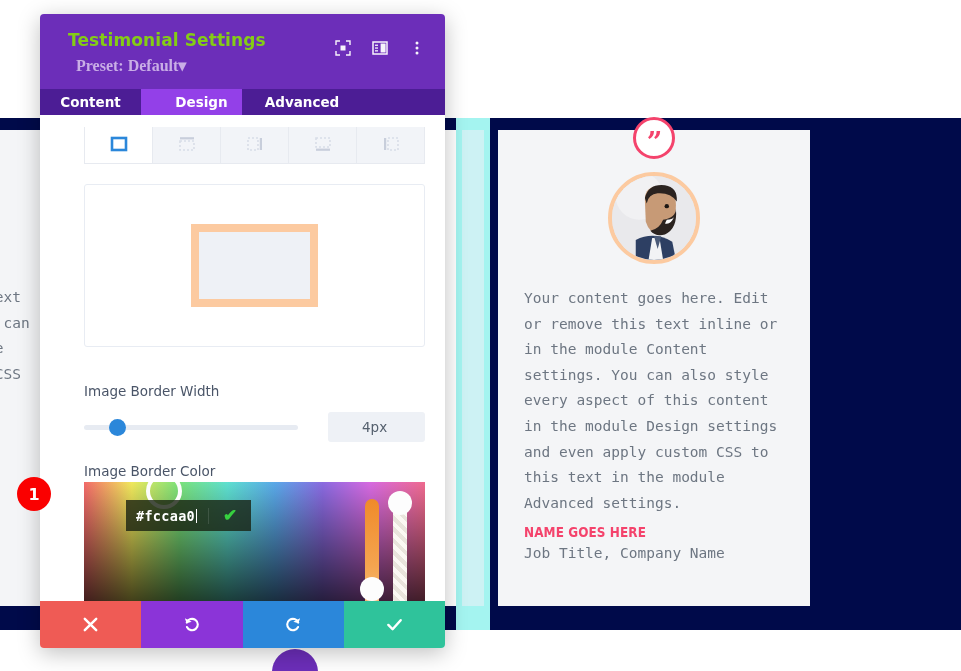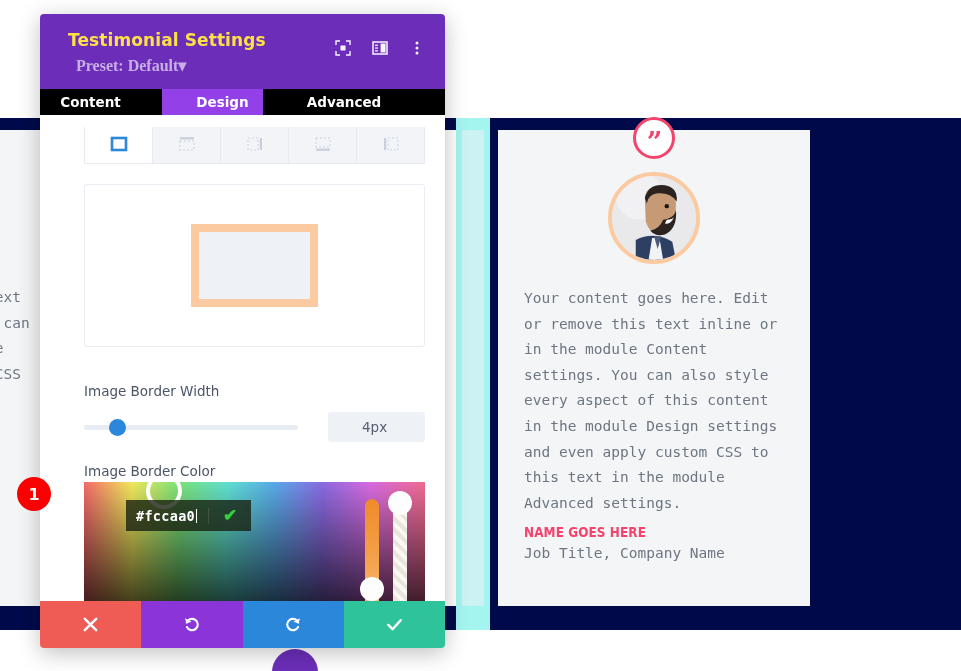--- a/index.html
+++ b/index.html
@@ -82,31 +82,31 @@
 
   
   .modal {
     position:absolute; left:40px; top:14px; width:405px; height:634px;
     background:#ffffff; border-radius:4px; overflow:hidden;
     box-shadow:0 5px 22px rgba(0,0,0,.25); z-index:20;
   }
   .modal-head { position:relative; height:75px; background:#6c2eb9; padding:16px 18px 0 28px; }
   .modal-title {
     font-family:"DejaVu Sans","Liberation Sans",sans-serif;
-    font-size:17px; font-weight:bold; color:#fde047; letter-spacing:.1px;
+    font-size:17px; font-weight:bold; color:#84cc16; letter-spacing:.1px;
   }
   .modal-preset {
     margin-top:6px; font-size:16px; font-weight:bold; color:#c9aee6;
     font-family:Liberation Serif, serif;
     margin-left:8px;
   }
   .head-icons { position:absolute; right:20px; top:26px; display:flex; gap:21px; align-items:center; }
   .hicon { width:16px; height:16px; opacity:.95; cursor:pointer; }
 
-  .tabs { display:flex; height:26px; background:#000000;gap:21px; }
+  .tabs { display:flex; height:26px; background:#4c1d95; }
   .tab {
     flex:0 0 auto; display:flex; align-items:center; justify-content:center;
     font-family:"DejaVu Sans","Liberation Sans",sans-serif;
     font-size:13.5px; font-weight:bold; color:#ffffff; cursor:pointer;
   }
   .tab.t1 { width:101px; }
   .tab.t2 { width:101px; background:#9340e8;padding-left:20px; }
   .tab.t3 { width:120px; }
 
   .modal-body {

